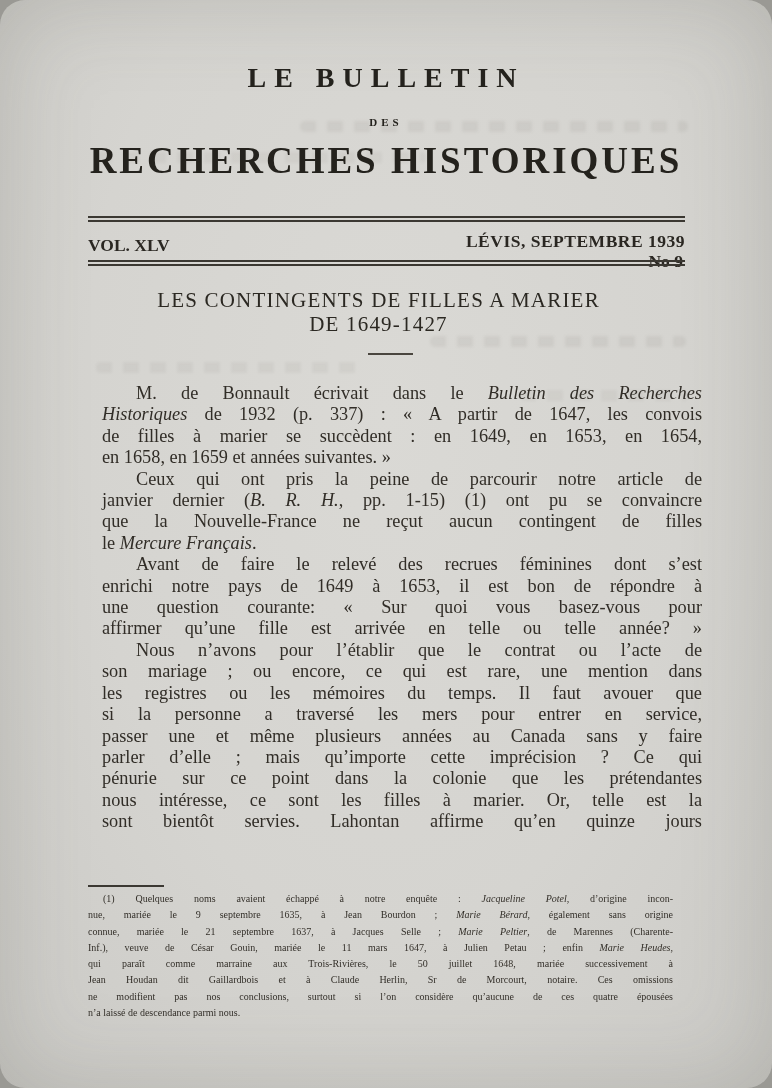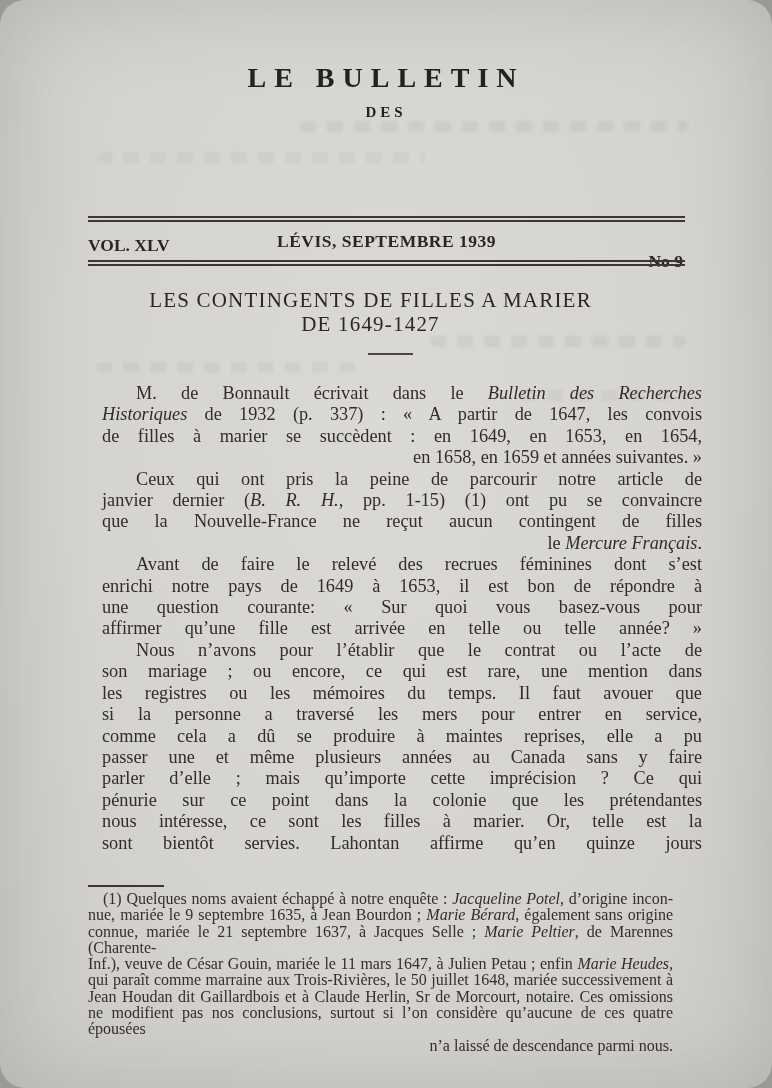--- a/index.html
+++ b/index.html
@@ -18,64 +18,65 @@
     filter:blur(1.4px);opacity:.55;
   }
   .b1{left:300px;top:121px;width:388px;}
   .b2{left:96px;top:152px;width:330px;opacity:.4;}
   .b3{left:430px;top:336px;width:256px;}
   .b4{left:96px;top:362px;width:268px;opacity:.45;}
   .b5{left:520px;top:390px;width:168px;opacity:.4;}
 
   .mh{position:absolute;left:0;width:100%;text-align:center;font-weight:bold;color:#24221d;}
   .mh1{top:62px;font-size:28px;letter-spacing:8px;}
-  .mh2{top:104px;font-size:15px;letter-spacing:4px;}
+  .mh2{top:116px;font-size:11px;letter-spacing:4px;}
   .mh3{top:139px;font-size:37px;letter-spacing:3px;}
 
   .rule-double{position:absolute;left:88px;width:597px;height:2px;
     border-top:2px solid #3b3832;border-bottom:2px solid #3b3832;}
   .rd-top{top:216px;}
   .rd-bottom{top:260px;}
 
   .issue-row{position:absolute;left:88px;top:231px;width:597px;height:26px;
     font-size:17.5px;font-weight:bold;color:#2a2722;}
   .issue-row .vol{position:absolute;left:0;top:4px;}
-  .issue-row .ctr{position:absolute;left:0;top:0;width:100%;text-align:center;letter-spacing:.5px;}
+  .issue-row .ctr{position:absolute;left:0;top:0;width:100%;text-align:right;letter-spacing:.5px;}
   .issue-row .num{position:absolute;right:2px;top:0;margin-top:20px;}
 
-  .article-title{position:absolute;left:72px;top:288px;width:597px;text-align:center;
+  .article-title{position:absolute;left:80px;top:288px;width:597px;text-align:center;
     font-size:21px;line-height:24px;letter-spacing:1.2px;color:#2b2822;}
 
   .title-dash{position:absolute;left:368px;top:353px;width:45px;height:2px;background:#4a463f;}
 
   .body-text{position:absolute;left:88px;top:383px;width:600px;
     font-size:18.3px;line-height:21.4px;color:#312d27;margin-left:14px;}
-  .tline{text-align:right;}
+  .tline{text-align:left;}
   .tline.just{text-align:justify;text-align-last:justify;}
   .body-text .ind{text-indent:34px;}
   .it{font-style:italic;}
 
   .fn-rule{position:absolute;left:88px;top:885px;width:76px;height:2px;background:#3b3832;}
   .footnote{position:absolute;left:88px;top:891px;width:585px;
-    font-size:16px;line-height:16.3px;color:#332f29;}
+    font-size:10px;line-height:16.3px;color:#332f29;}
   .footnote .ind{text-indent:15px;}
 </style>
 </head>
 <body>
 
 <div class="page">
 
   <div class="bleed b1"></div>
   <div class="bleed b2"></div>
   <div class="bleed b3"></div>
   <div class="bleed b4"></div>
   <div class="bleed b5"></div>
 
   <div class="mh mh1">LE BULLETIN</div>
   <div class="mh mh2">DES</div>
+  <div class="mh mh3">RECHERCHES HISTORIQUES</div>
 
   <div class="rule-double rd-top"></div>
 
   <div class="issue-row">
     <span class="vol">VOL. XLV</span>
     <span class="ctr">LÉVIS, SEPTEMBRE 1939</span>
     <span class="num">No 9</span>
   </div>
 
   <div class="rule-double rd-bottom"></div>
@@ -104,21 +105,20 @@
         <div class="tline just ind"><span>Avant de faire le relevé des recrues féminines dont s’est</span></div>
         <div class="tline just"><span>enrichi notre pays de 1649 à 1653, il est bon de répondre à</span></div>
         <div class="tline just"><span>une question courante: « Sur quoi vous basez-vous pour</span></div>
         <div class="tline just"><span>affirmer qu’une fille est arrivée en telle ou telle année? »</span></div>
       </div>
     <div class="para">
         <div class="tline just ind"><span>Nous n’avons pour l’établir que le contrat ou l’acte de</span></div>
         <div class="tline just"><span>son mariage ; ou encore, ce qui est rare, une mention dans</span></div>
         <div class="tline just"><span>les registres ou les mémoires du temps.  Il faut avouer que</span></div>
         <div class="tline just"><span>si la personne a traversé les mers pour entrer en service,</span></div>
-        <div class="tline just"><span>comme cela a dû se produire à maintes reprises, elle a pu</span></div>
         <div class="tline just"><span>passer une et même plusieurs années au Canada sans y faire</span></div>
         <div class="tline just"><span>parler d’elle ; mais qu’importe cette imprécision ?  Ce qui</span></div>
         <div class="tline just"><span>pénurie sur ce point dans la colonie que les prétendantes</span></div>
         <div class="tline just"><span>nous intéresse, ce sont les filles à marier.  Or, telle est la</span></div>
         <div class="tline just"><span>sont bientôt servies.  Lahontan affirme qu’en quinze jours</span></div>
       </div>
   </div>
 
   <div class="fn-rule"></div>
 

